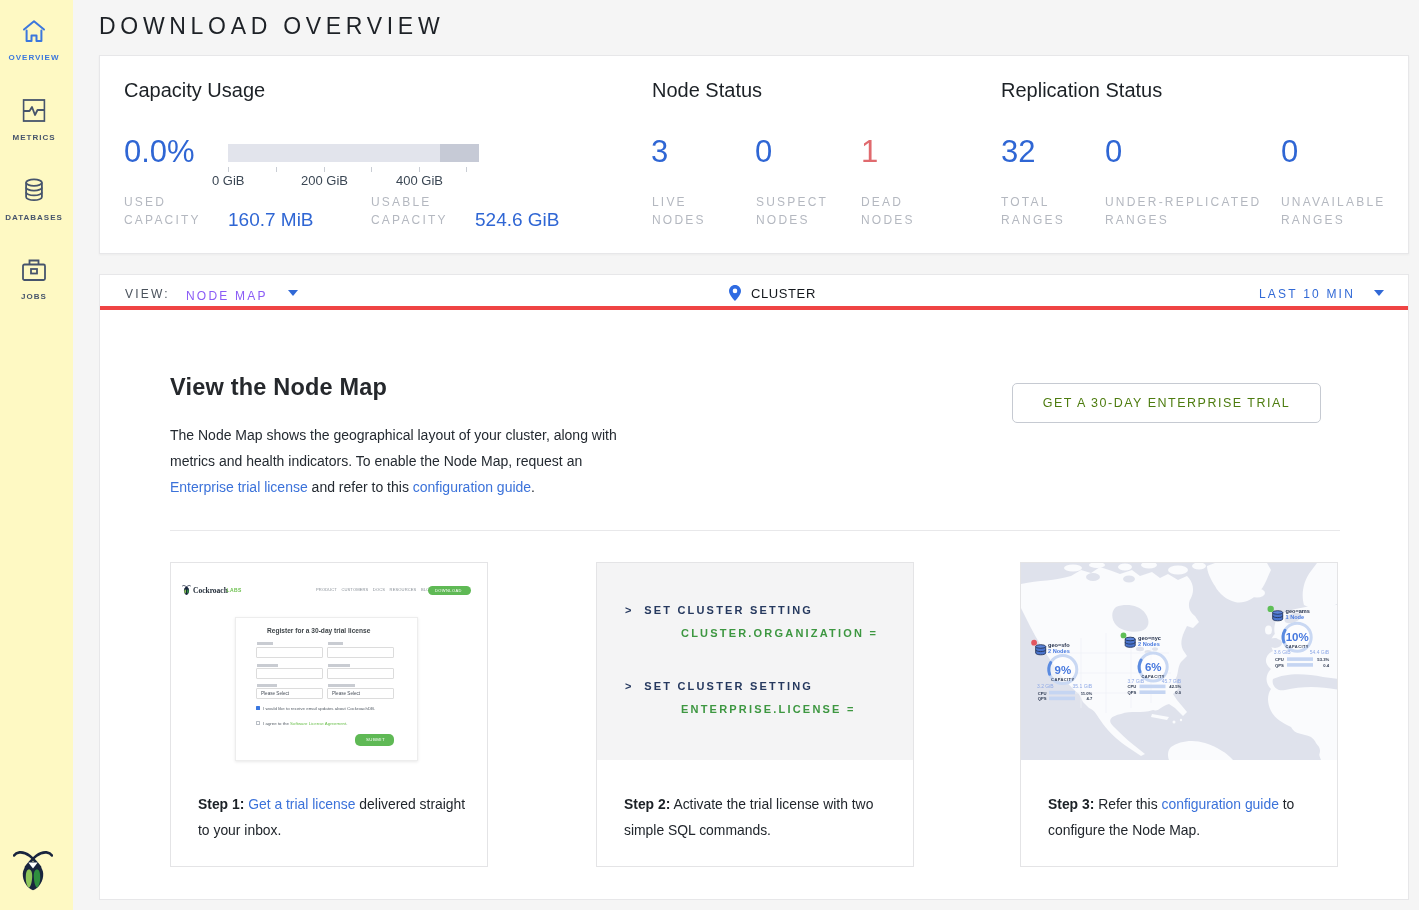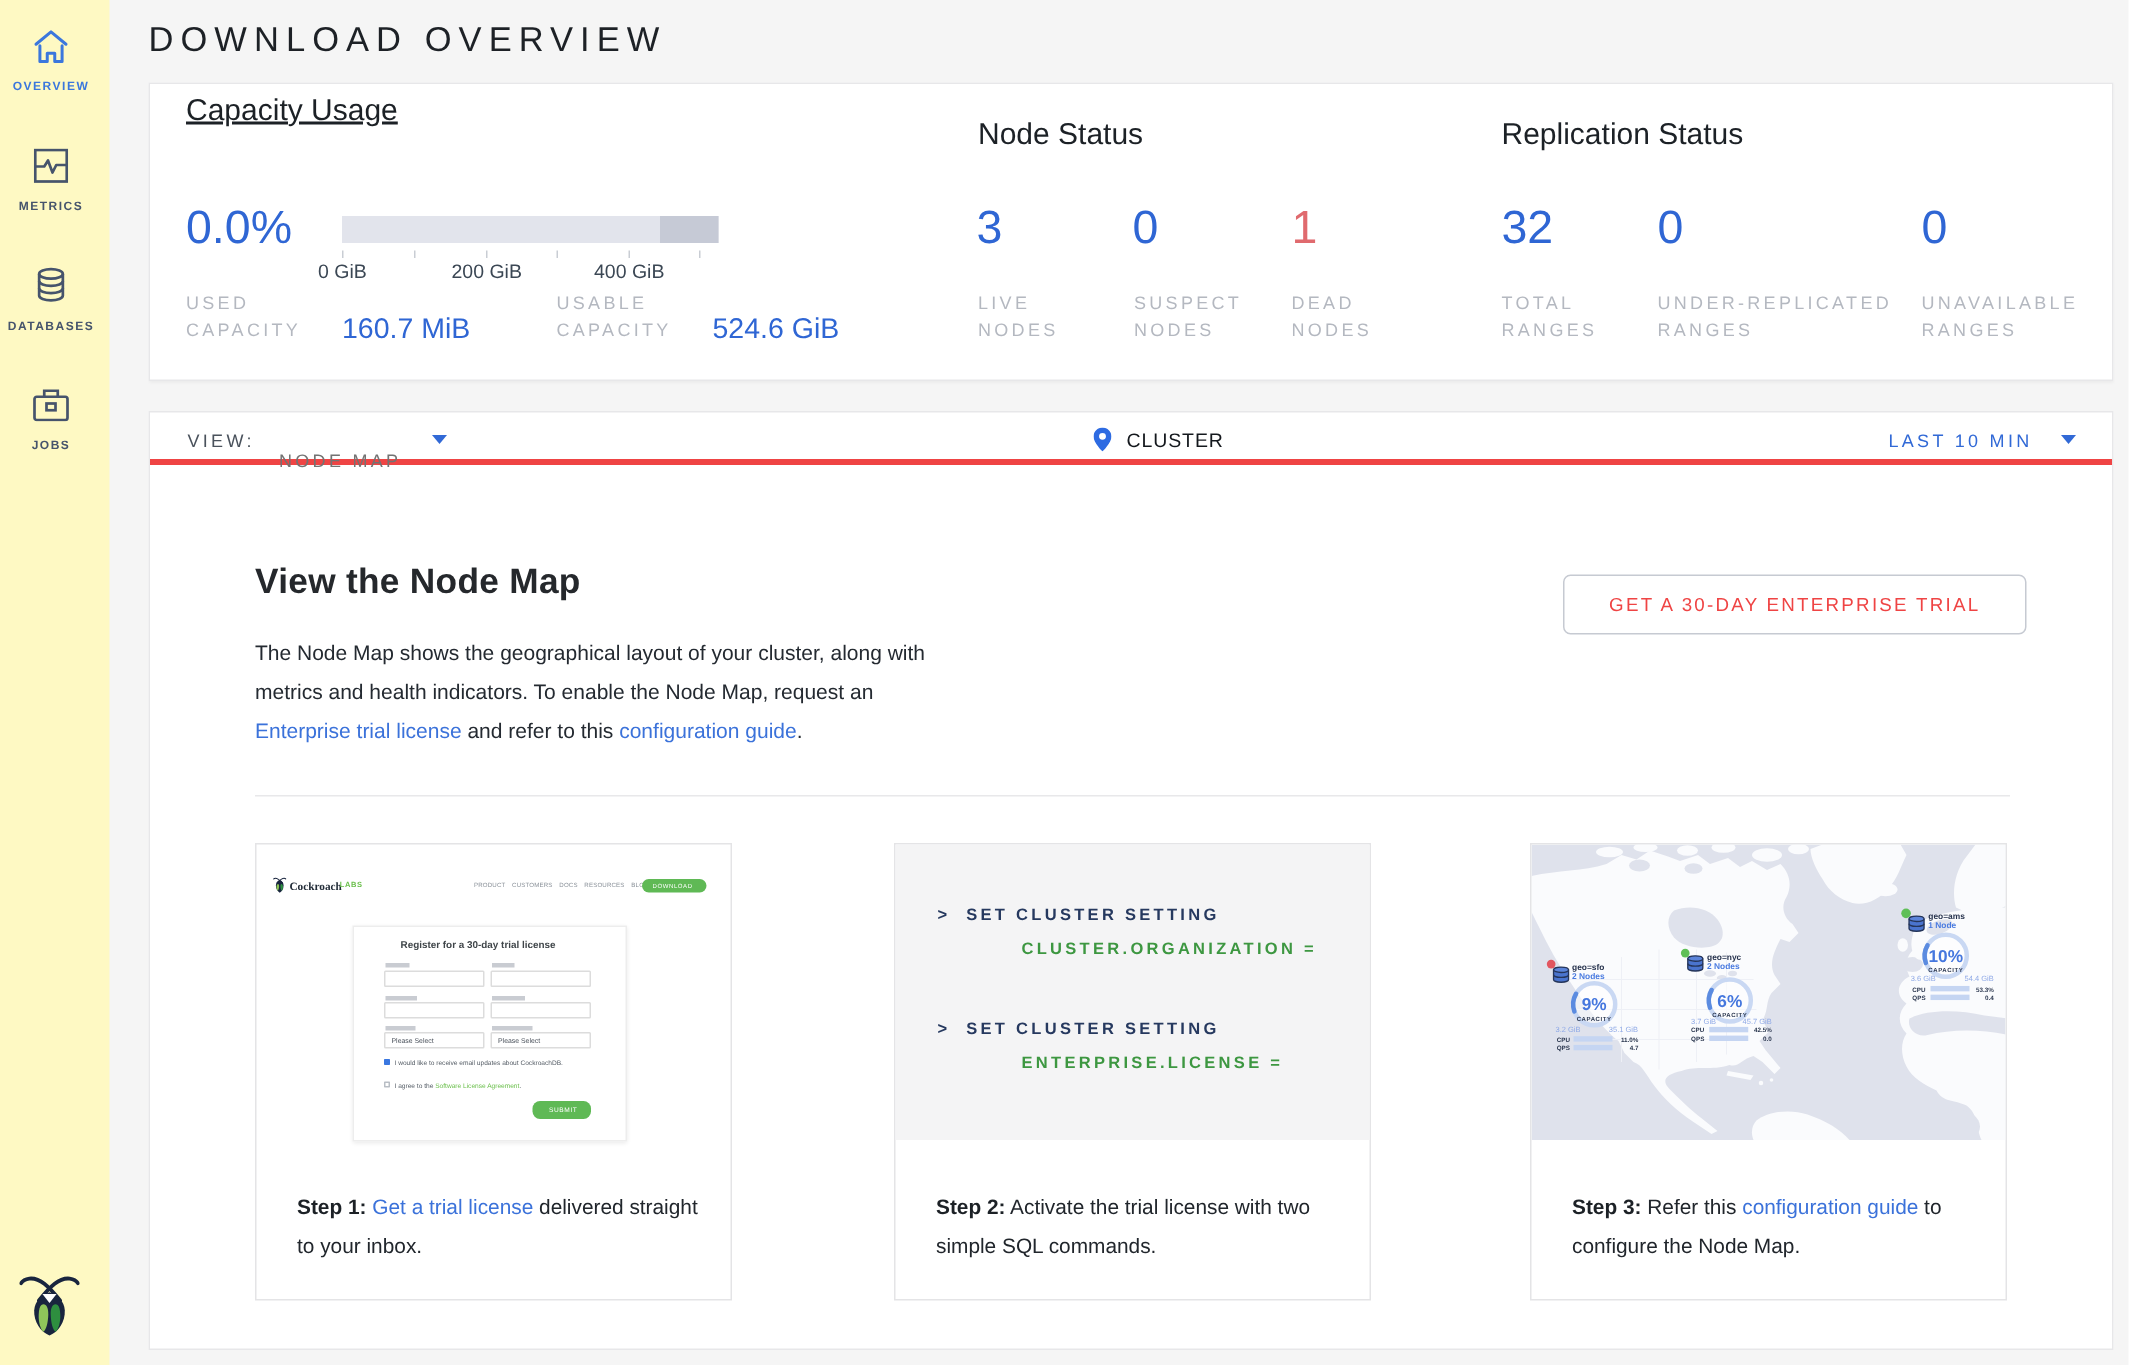--- a/index.html
+++ b/index.html
@@ -33,21 +33,21 @@
 
 #mainblock { position:absolute; left:99px; top:274px; width:1310px; height:626px; background:#fff; border:1px solid #e7e7e9; }
 #toolbar { position:absolute; left:0; top:0; width:100%; height:35px; border-bottom:4px solid #ef4444; }
 .tb { font-size:12px; letter-spacing:2.2px; line-height:1; }
 .caret { display:inline-block; width:0; height:0; border-left:5px solid transparent; border-right:5px solid transparent; border-top:6px solid #3169d6; }
 
 
 h2#nodemap { position:absolute; left:70px; top:101px; font-size:23.5px; font-weight:bold; color:#25282c; letter-spacing:0.2px; line-height:1; }
 #para { position:absolute; left:70px; top:147px; font-size:14px; line-height:26px; color:#242a31; width:490px; }
 a.lnk { color:#3b72da; text-decoration:none;text-align:right; }
-#trialbtn { position:absolute; left:942px; top:108px; width:309px; height:40px; border:1px solid #c6cad2; border-radius:5px; background:#fff; color:#ef4444; font-size:12.5px; letter-spacing:1.5px; text-align:center; line-height:38px; }
+#trialbtn { position:absolute; left:912px; top:108px; width:309px; height:40px; border:1px solid #c6cad2; border-radius:5px; background:#fff; color:#4d7c0f; font-size:12.5px; letter-spacing:1.5px; text-align:center; line-height:38px; }
 #divider { position:absolute; left:70px; top:255px; width:1170px; height:1px; background:#e8e8ea; }
 
 
 .panel { position:absolute; top:287px; width:318px; height:305px; background:#fff; border:1px solid #e4e4e6; }
 #panel1 { left:70px; }
 #panel2 { left:496px; }
 #panel3 { left:920px; }
 .caption { position:absolute; left:27px; top:228px; font-size:13.9px; line-height:26px; color:#21262c; width:272px; }
 .caption b { color:#1c2126; }
 
@@ -105,21 +105,21 @@
     <path d="M20 13.5 C25.5 15.5 29.8 19.5 30.2 25.5 C30.6 33 26 40 20 42.3 C14 40 9.4 33 9.8 25.5 C10.2 19.5 14.5 15.5 20 13.5 Z" fill="#19253e"></path>
     <path d="M15.3 14.6 L24.7 14.6 L20 20.6 Z" fill="#ffffff"></path>
     <path d="M14.6 22 C17.2 20.5 19.4 23 19.2 28.5 C19 34 17.9 38.3 16 39.8 C14 38.3 12.6 33.5 12.8 28.5 C12.9 25 13.6 22.8 14.6 22 Z" fill="#8fc65a"></path>
     <path d="M25.4 22 C22.8 20.5 20.6 23 20.8 28.5 C21 34 22.1 38.3 24 39.8 C26 38.3 27.4 33.5 27.2 28.5 C27.1 25 26.4 22.8 25.4 22 Z" fill="#2e8e3f"></path>
   </svg>
 </div>
 
 <div id="pagehead">DOWNLOAD OVERVIEW</div>
 
 <div id="statscard">
-  <div class="sectitle" style="left:24px; top:8px;text-decoration:underline;">Capacity Usage</div>
+  <div class="sectitle" style="left:24px; top:24px;">Capacity Usage</div>
   <div class="bignum" style="left:24px; top:80px;">0.0%</div>
   <div id="capbar">
       <div class="dark"></div>
     </div>
   <div class="tick" style="left:128px;"></div>
   <div class="tick" style="left:176px;"></div>
   <div class="tick" style="left:224px;"></div>
   <div class="tick" style="left:271px;"></div>
   <div class="tick" style="left:319px;"></div>
   <div class="tick" style="left:366px;"></div>
@@ -144,21 +144,21 @@
   <div class="bignum" style="left:1005px; top:80px;">0</div>
   <div class="bignum" style="left:1181px; top:80px;">0</div>
   <div class="statlbl" style="left:901px; top:137px;">TOTAL<br>RANGES</div>
   <div class="statlbl" style="left:1005px; top:137px;">UNDER-REPLICATED<br>RANGES</div>
   <div class="statlbl" style="left:1181px; top:137px;">UNAVAILABLE<br>RANGES</div>
 </div>
 
 <div id="mainblock">
   <div id="toolbar">
     <span class="tb abs" style="left:25px; top:13px; color:#4a525c;">VIEW:</span>
-    <span class="tb abs" style="left:86px; top:26px; color:#737373;">NODE MAP</span>
+    <span class="tb abs" style="left:86px; top:15px; color:#8b5cf6;">NODE MAP</span>
     <span class="caret abs" style="left:188px; top:15px;"></span>
     <svg class="abs" style="left:629px; top:10px;" width="12" height="16" viewBox="0 0 12 16">
       <path d="M6 0 C2.7 0 0 2.7 0 6 c0 4.2 6 10 6 10 s6 -5.8 6 -10 C12 2.7 9.3 0 6 0 z M6 8.2 A2.3 2.3 0 1 1 6 3.6 a2.3 2.3 0 0 1 0 4.6 z" fill="#2e6be2"></path>
     </svg>
     <span class="abs" style="left:651px; top:12px; font-size:13px; letter-spacing:0.6px; color:#14181d; line-height:1;">CLUSTER</span>
     <span class="tb abs" style="left:1159px; top:13px; color:#3169d6;">LAST 10 MIN</span>
     <span class="caret abs" style="left:1274px; top:15px;"></span>
   </div>
 
   <h2 id="nodemap">View the Node Map</h2>

